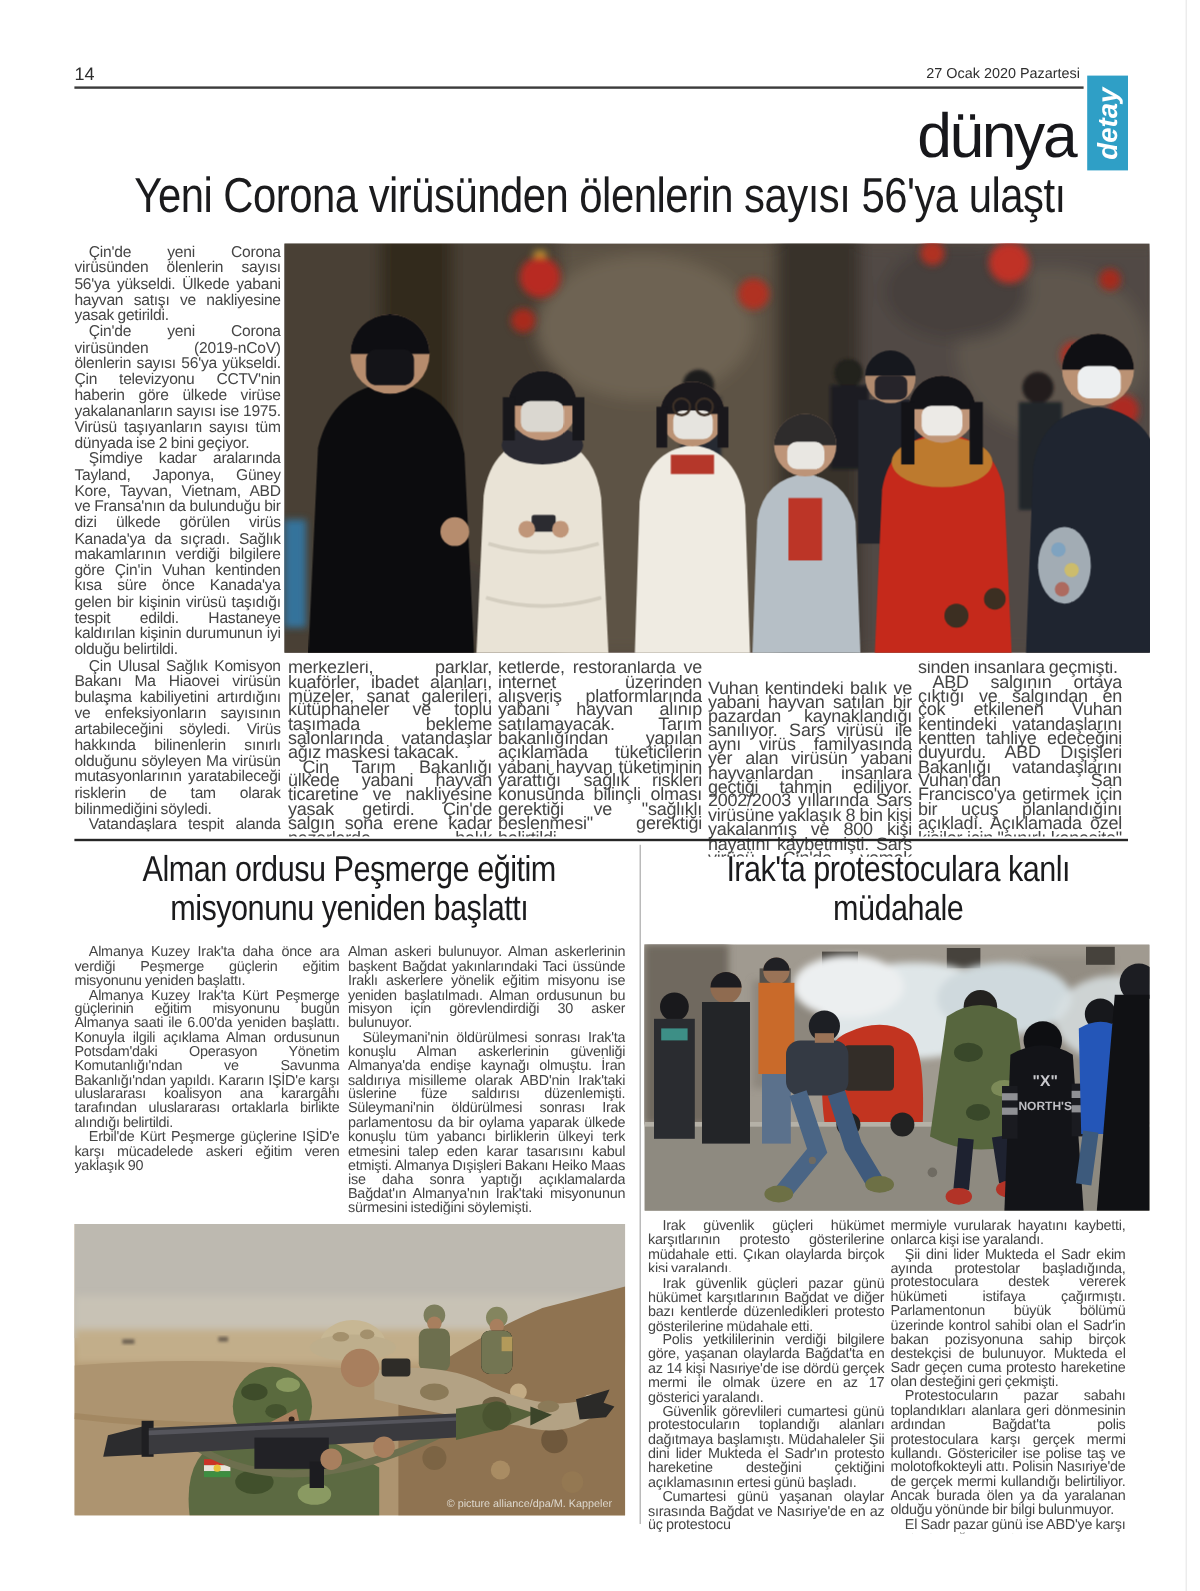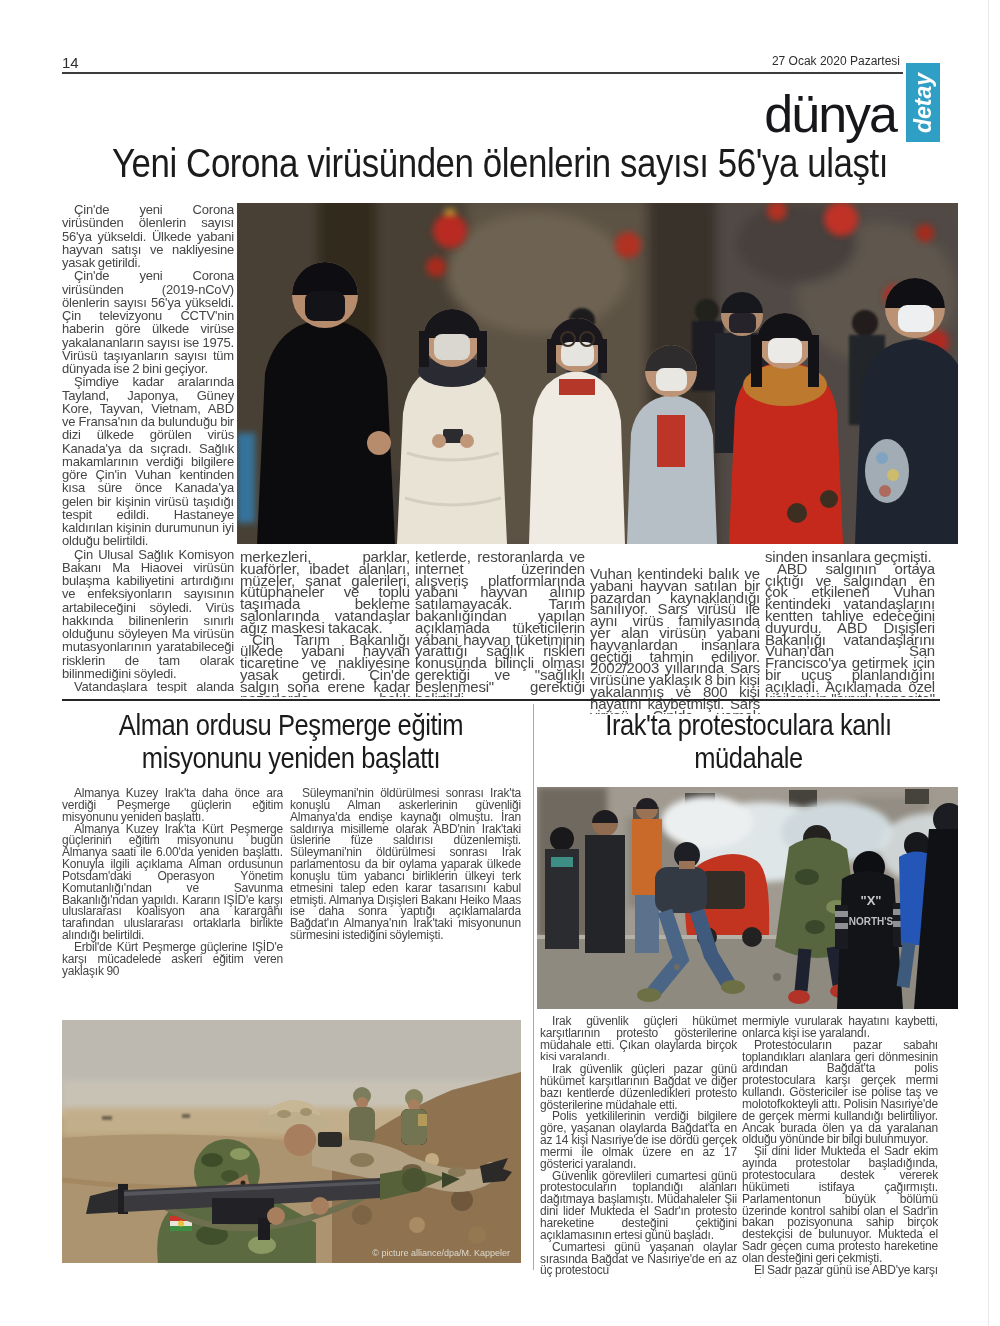--- a/index.html
+++ b/index.html
@@ -213,20 +213,21 @@
 
 <div class="abs hwrap" id="h2wrap">
   <div class="hcond">Alman ordusu Peşmerge eğitim misyonunu yeniden başlattı</div>
 </div>
 <div class="abs tcol lead-size" id="a2col1">
     <p>Almanya Kuzey Irak'ta daha önce ara verdiği Peşmerge güçlerin eğitim misyonunu yeniden başlattı.</p>
     <p>Almanya Kuzey Irak'ta Kürt Peşmerge güçlerinin eğitim misyonunu bugün Almanya saati ile 6.00'da yeniden başlattı. Konuyla ilgili açıklama Alman ordusunun Potsdam'daki Operasyon Yönetim Komutanlığı'ndan ve Savunma Bakanlığı'ndan yapıldı. Kararın IŞİD'e karşı uluslararası koalisyon ana karargâhı tarafından uluslararası ortaklarla birlikte alındığı belirtildi.</p>
     <p>Erbil'de Kürt Peşmerge güçlerine IŞİD'e karşı mücadelede askeri eğitim veren yaklaşık 90</p>
   </div>
 <div class="abs tcol lead-size" id="a2col2">
+    <p class="flush">Alman askeri bulunuyor. Alman askerlerinin başkent Bağdat yakınlarındaki Taci üssünde Iraklı askerlere yönelik eğitim misyonu ise yeniden başlatılmadı. Alman ordusunun bu misyon için görevlendirdiği 30 asker bulunuyor.</p>
     <p>Süleymani'nin öldürülmesi sonrası Irak'ta konuşlu Alman askerlerinin güvenliği Almanya'da endişe kaynağı olmuştu. İran saldırıya misilleme olarak ABD'nin Irak'taki üslerine füze saldırısı düzenlemişti. Süleymani'nin öldürülmesi sonrası Irak parlamentosu da bir oylama yaparak ülkede konuşlu tüm yabancı birliklerin ülkeyi terk etmesini talep eden karar tasarısını kabul etmişti. Almanya Dışişleri Bakanı Heiko Maas ise daha sonra yaptığı açıklamalarda Bağdat'ın Almanya'nın Irak'taki misyonunun sürmesini istediğini söylemişti.</p>
   </div>
 
 <svg class="abs photo" id="photo2" width="459" height="243" viewBox="0 0 459 243" preserveAspectRatio="none">
   <rect width="459" height="243" fill="#b49a74"></rect>
   <rect width="459" height="95" fill="#bdb9b0"></rect>
   <rect y="60" width="459" height="38" fill="#c8c2b5" filter="url(#b3)"></rect>
   <rect y="88" width="459" height="28" fill="#c2ae8a" filter="url(#b3)"></rect>
   <g fill="#6f6352" filter="url(#b1)">
       <rect x="40" y="96" width="10" height="4"></rect>
@@ -397,16 +398,16 @@
   <p>Irak güvenlik güçleri hükümet karşıtlarının protesto gösterilerine müdahale etti. Çıkan olaylarda birçok kişi yaralandı.</p>
 </div>
 <div class="abs tcol lead-size" id="a3col1">
     <p>Irak güvenlik güçleri pazar günü hükümet karşıtlarının Bağdat ve diğer bazı kentlerde düzenledikleri protesto gösterilerine müdahale etti.</p>
     <p>Polis yetkililerinin verdiği bilgilere göre, yaşanan olaylarda Bağdat'ta en az 14 kişi Nasıriye'de ise dördü gerçek mermi ile olmak üzere en az 17 gösterici yaralandı.</p>
     <p>Güvenlik görevlileri cumartesi günü protestocuların toplandığı alanları dağıtmaya başlamıştı. Müdahaleler Şii dini lider Mukteda el Sadr'ın protesto hareketine desteğini çektiğini açıklamasının ertesi günü başladı.</p>
     <p>Cumartesi günü yaşanan olaylar sırasında Bağdat ve Nasıriye'de en az üç protestocu</p>
   </div>
 <div class="abs tcol lead-size" id="a3col2">
     <p class="flush">mermiyle vurularak hayatını kaybetti, onlarca kişi ise yaralandı.</p>
+    <p>Şii dini lider Mukteda el Sadr ekim ayında protestolar başladığında, protestoculara destek vererek hükümeti istifaya çağırmıştı. Parlamentonun büyük bölümü üzerinde kontrol sahibi olan el Sadr'in bakan pozisyonuna sahip birçok destekçisi de bulunuyor. Mukteda el Sadr geçen cuma protesto hareketine olan desteğini geri çekmişti.</p>
     <p>Protestocuların pazar sabahı toplandıkları alanlara geri dönmesinin ardından Bağdat'ta polis protestoculara karşı gerçek mermi kullandı. Göstericiler ise polise taş ve molotofkokteyli attı. Polisin Nasıriye'de de gerçek mermi kullandığı belirtiliyor. Ancak burada ölen ya da yaralanan olduğu yönünde bir bilgi bulunmuyor.</p>
-    <p>Şii dini lider Mukteda el Sadr ekim ayında protestolar başladığında, protestoculara destek vererek hükümeti istifaya çağırmıştı. Parlamentonun büyük bölümü üzerinde kontrol sahibi olan el Sadr'in bakan pozisyonuna sahip birçok destekçisi de bulunuyor. Mukteda el Sadr geçen cuma protesto hareketine olan desteğini geri çekmişti.</p>
     <p>El Sadr pazar günü ise ABD'ye karşı protesto çağrısı yaptı.</p>
   </div>
 
 </body></html>

